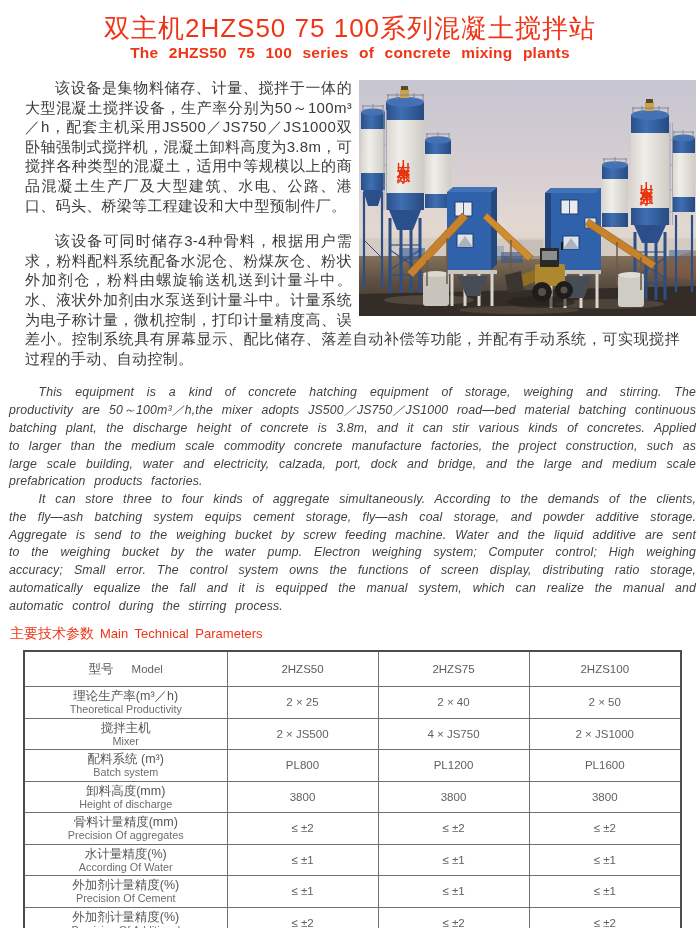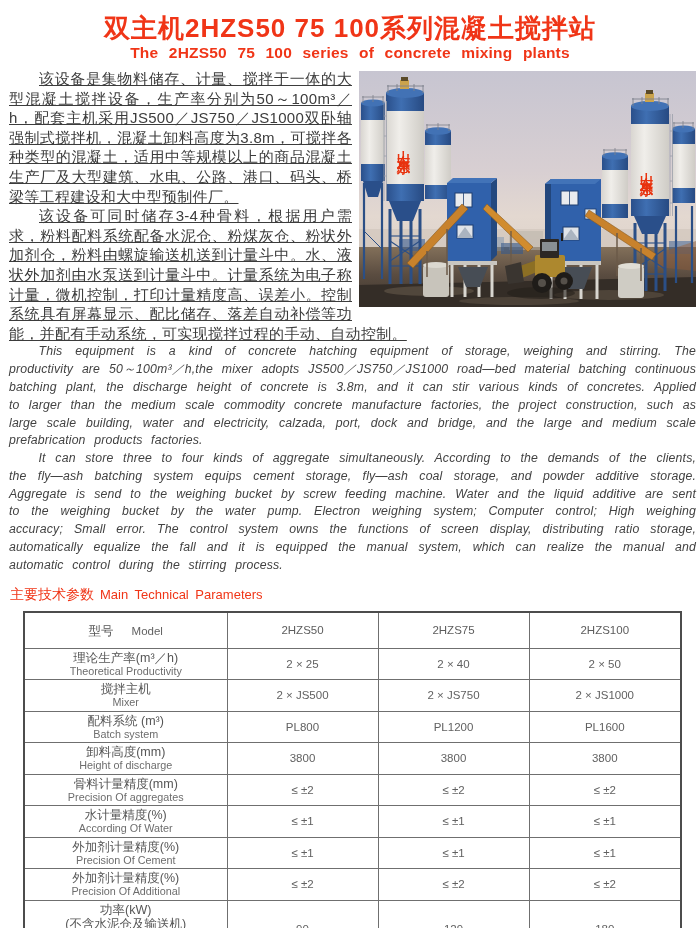--- a/index.html
+++ b/index.html
@@ -4,29 +4,29 @@
 <style>
   :root{
     --red:#f03517;
     --ink:#3c3c3c;
     --tbl-ink:#5e5e5e;
     --tbl-border:#6f6f6f;
   }
   html,body{margin:0;padding:0;background:#ffffff;}
   body{width:700px;height:928px;overflow:hidden;font-family:"Liberation Sans",sans-serif;}
   .page{position:relative;width:700px;height:928px;background:#fff;}
-  .title{margin:13px 0 0;text-align:center;color:var(--red);font-size:26px;font-weight:bold;letter-spacing:1px;line-height:30px;}
+  .title{margin:13px 0 0;text-align:center;color:var(--red);font-size:26px;font-weight:normal;letter-spacing:1px;line-height:30px;}
   .subtitle{margin:1px 0 7px;text-align:center;color:var(--red);font-size:15.5px;font-weight:bold;word-spacing:6px;letter-spacing:0.2px;}
   .content{padding:0 4px 0 9px;min-height:508px;}
   .photo-wrap{float:right;width:337px;height:236px;margin:2px 0 10px 7px;position:relative;}
   .photo-wrap svg{display:block;width:337px;height:236px;}
   .silo-text{position:absolute;writing-mode:vertical-rl;text-orientation:upright;color:#e8320e;font-weight:bold;font-size:13px;letter-spacing:4px;line-height:16px;text-align:center;}
   .silo-text.left{left:36px;top:37px;height:80px;}
   .silo-text.right{left:279px;top:59px;height:80px;}
-  .zh-para{margin:0;font-size:15px;line-height:19.6px;color:var(--ink);text-align:justify;text-indent:2em;letter-spacing:0.3px;text-decoration:underline;}
+  .zh-para{margin:16px;font-size:15px;line-height:19.6px;color:var(--ink);text-align:justify;text-indent:2em;letter-spacing:0.3px;}
   .en-para{margin:0;font-size:12.3px;line-height:17.8px;color:#424242;text-align:justify;text-indent:2.4em;word-spacing:5px;letter-spacing:0.15px;font-style:italic;}
   .params-title{clear:both;margin:9px 0 7px 10px;color:var(--red);font-weight:normal;font-size:14px;}
   .params-title .en{font-size:13px;word-spacing:3px;margin-left:6px;}
   table.spec{border-collapse:collapse;table-layout:fixed;width:657px;margin-left:23px;border:2px solid #4c4c4c;}
   table.spec td{border:1px solid var(--tbl-border);text-align:center;vertical-align:middle;padding:2px 4px;overflow:hidden;}
   .cell-zh{font-size:12.5px;line-height:14px;color:#565656;}
   .cell-en{font-size:10.8px;line-height:12.5px;color:#6d6d6d;}
   .cell-val{font-size:11.5px;color:#616161;}
   .hdr-zh{font-size:12.5px;color:#565656;}
   .hdr-en{font-size:11.5px;color:#626262;margin-left:18px;}
@@ -327,21 +327,21 @@
         <td class="cell-val">2 × 25</td>
         <td class="cell-val">2 × 40</td>
         <td class="cell-val">2 × 50</td>
       </tr>
       <tr style="height:27px;">
         <td>
             <div class="cell-zh">搅拌主机</div>
             <div class="cell-en">Mixer</div>
           </td>
         <td class="cell-val">2 × JS500</td>
-        <td class="cell-val">2 × JS750</td>
+        <td class="cell-val">4 × JS750</td>
         <td class="cell-val">2 × JS1000</td>
       </tr>
       <tr style="height:27px;">
         <td>
             <div class="cell-zh">配料系统 (m³)</div>
             <div class="cell-en">Batch system</div>
           </td>
         <td class="cell-val">PL800</td>
         <td class="cell-val">PL1200</td>
         <td class="cell-val">PL1600</td>

